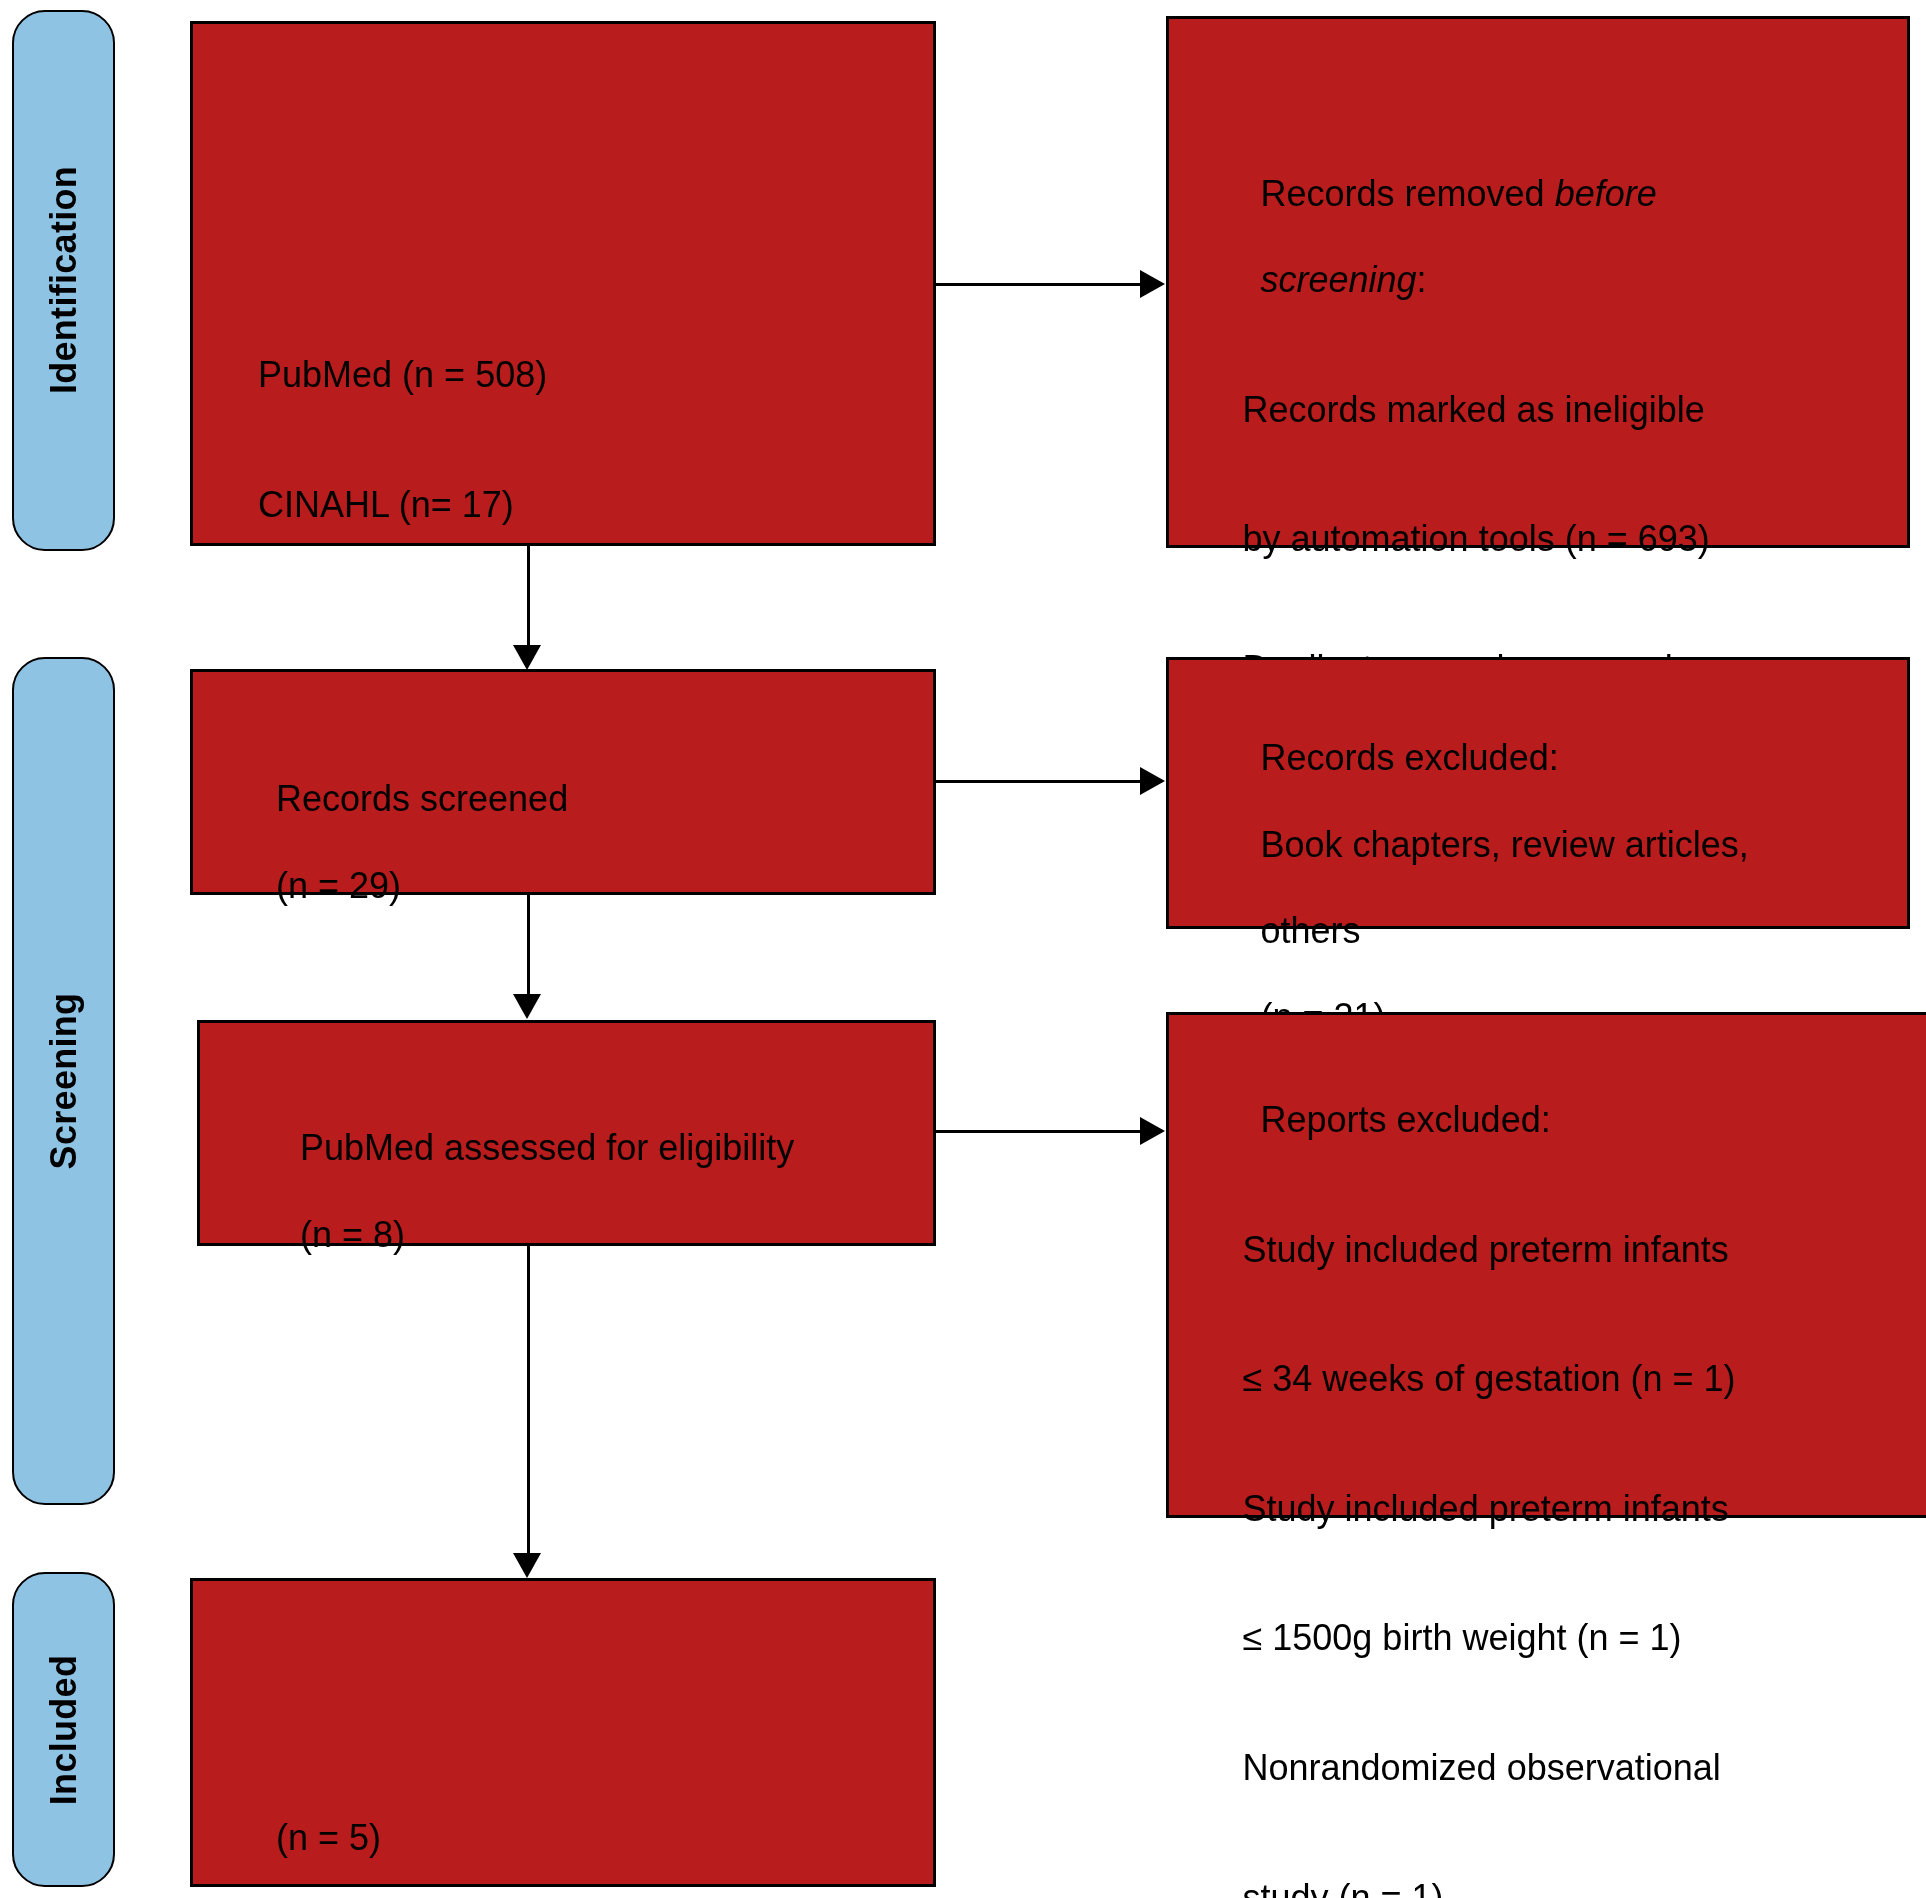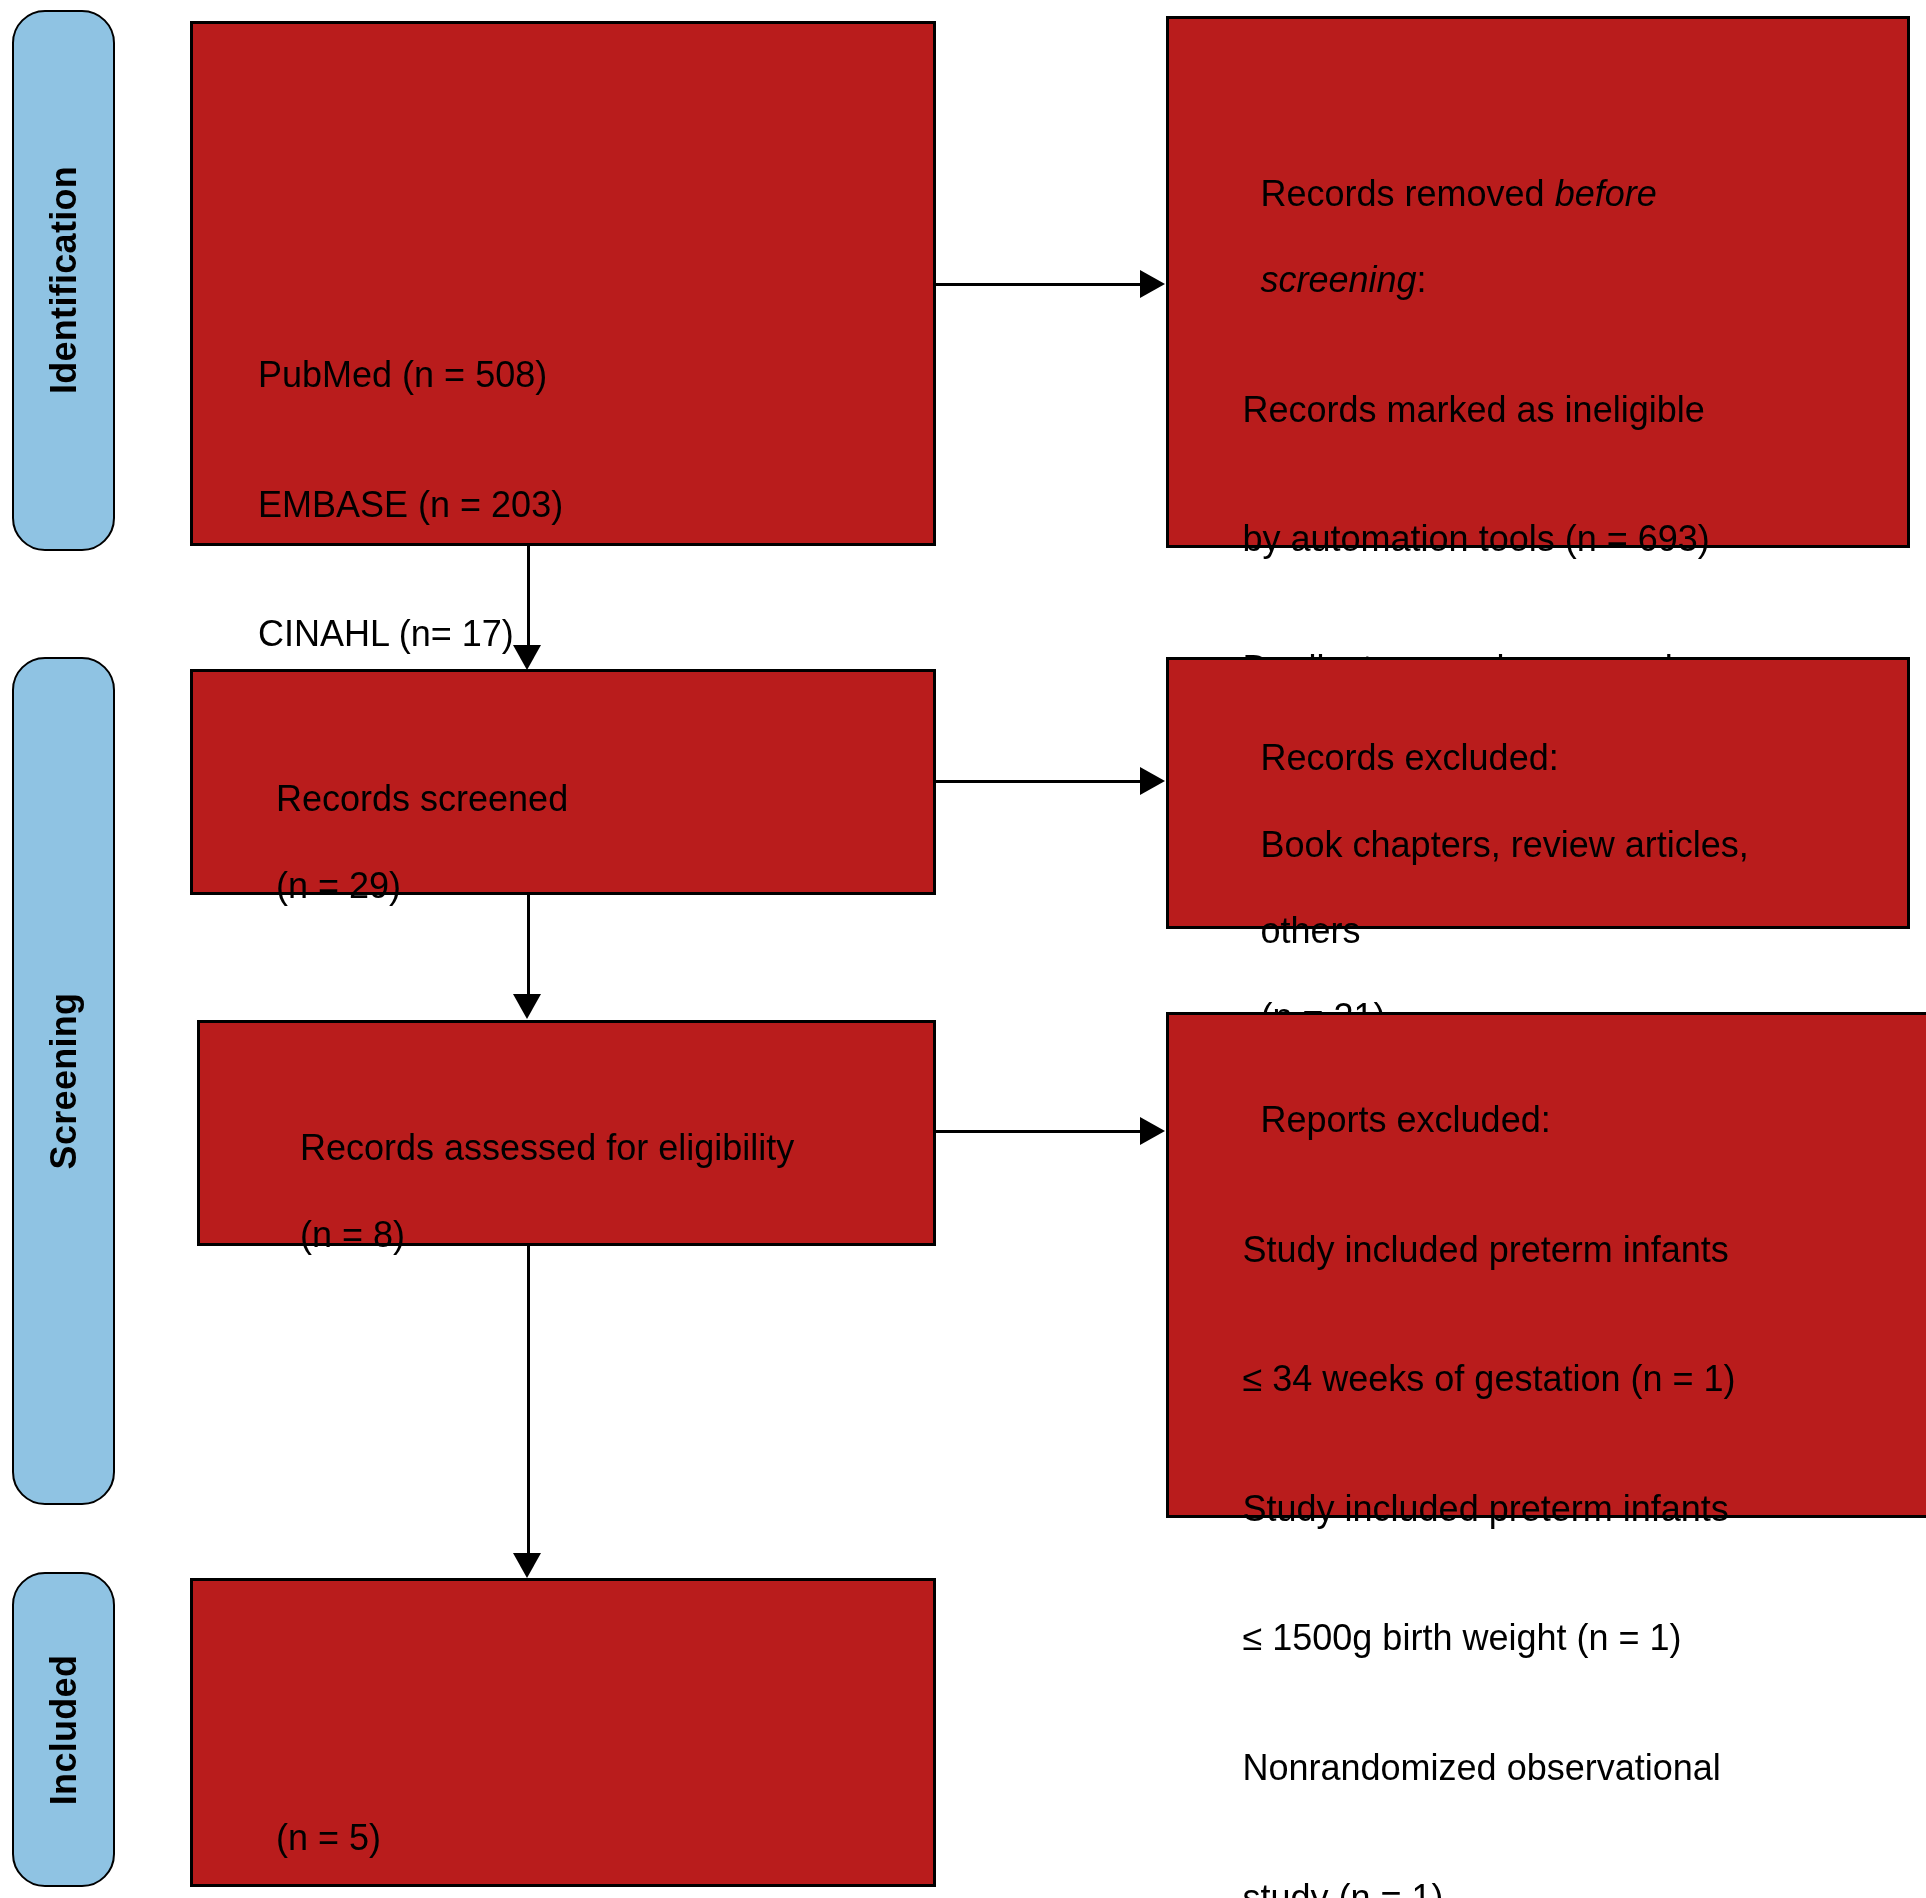--- a/index.html
+++ b/index.html
@@ -103,21 +103,20 @@
   </div>
 
   <div class="phase" style="left:12.3px; top:1572px; width:103px; height:315px;">
     <span class="phase-text">Included</span>
   </div>
 
   <div class="box" style="left:190px; top:20.5px; width:746px; height:525px;">
     <div class="box-text" style="top:157px;">
       <br>
       <span class="indent">PubMed (n = 508)</span>
-      <span class="indent">EMBASE (n = 203)</span>
       <span class="indent">CINAHL (n= 17)</span>
     </div>
   </div>
 
   <div class="box" style="left:1166px; top:16.4px; width:744px; height:532px;">
     <div class="box-text" style="top:109px; left:31.5px;">
       <span>Records removed </span><span class="italic">before</span><br>
       <span class="italic">screening</span><span>:</span><br>
       <span class="indent">Records marked as ineligible</span>
       <span class="indent">by automation tools (n = 693)</span>
@@ -149,21 +148,21 @@
   </div>
 
   <div class="arrow-line-h" style="left:936px; top:780px; width:205px;"></div>
   <div class="arrow-head-r" style="left:1140px; top:767px;"></div>
 
   <div class="arrow-line-v" style="left:527px; top:895px; height:100px;"></div>
   <div class="arrow-head-d" style="left:513px; top:994px;"></div>
 
   <div class="box" style="left:197px; top:1020px; width:739px; height:226px;">
     <div class="box-text" style="top:60px; left:40px;">
-      <span>Records assessed for eligibility</span><br>
+      <span>PubMed assessed for eligibility</span><br>
       <span>(n = 8)</span>
     </div>
   </div>
 
   <div class="box" style="left:1166px; top:1012px; width:881px; height:506px;">
     <div class="box-text" style="top:40px; left:31.5px;">
       <span>Reports excluded:</span><br>
       <span class="indent">Study included preterm infants</span>
       <span class="indent">≤ 34 weeks of gestation (n = 1)</span>
       <span class="indent">Study included preterm infants</span>

